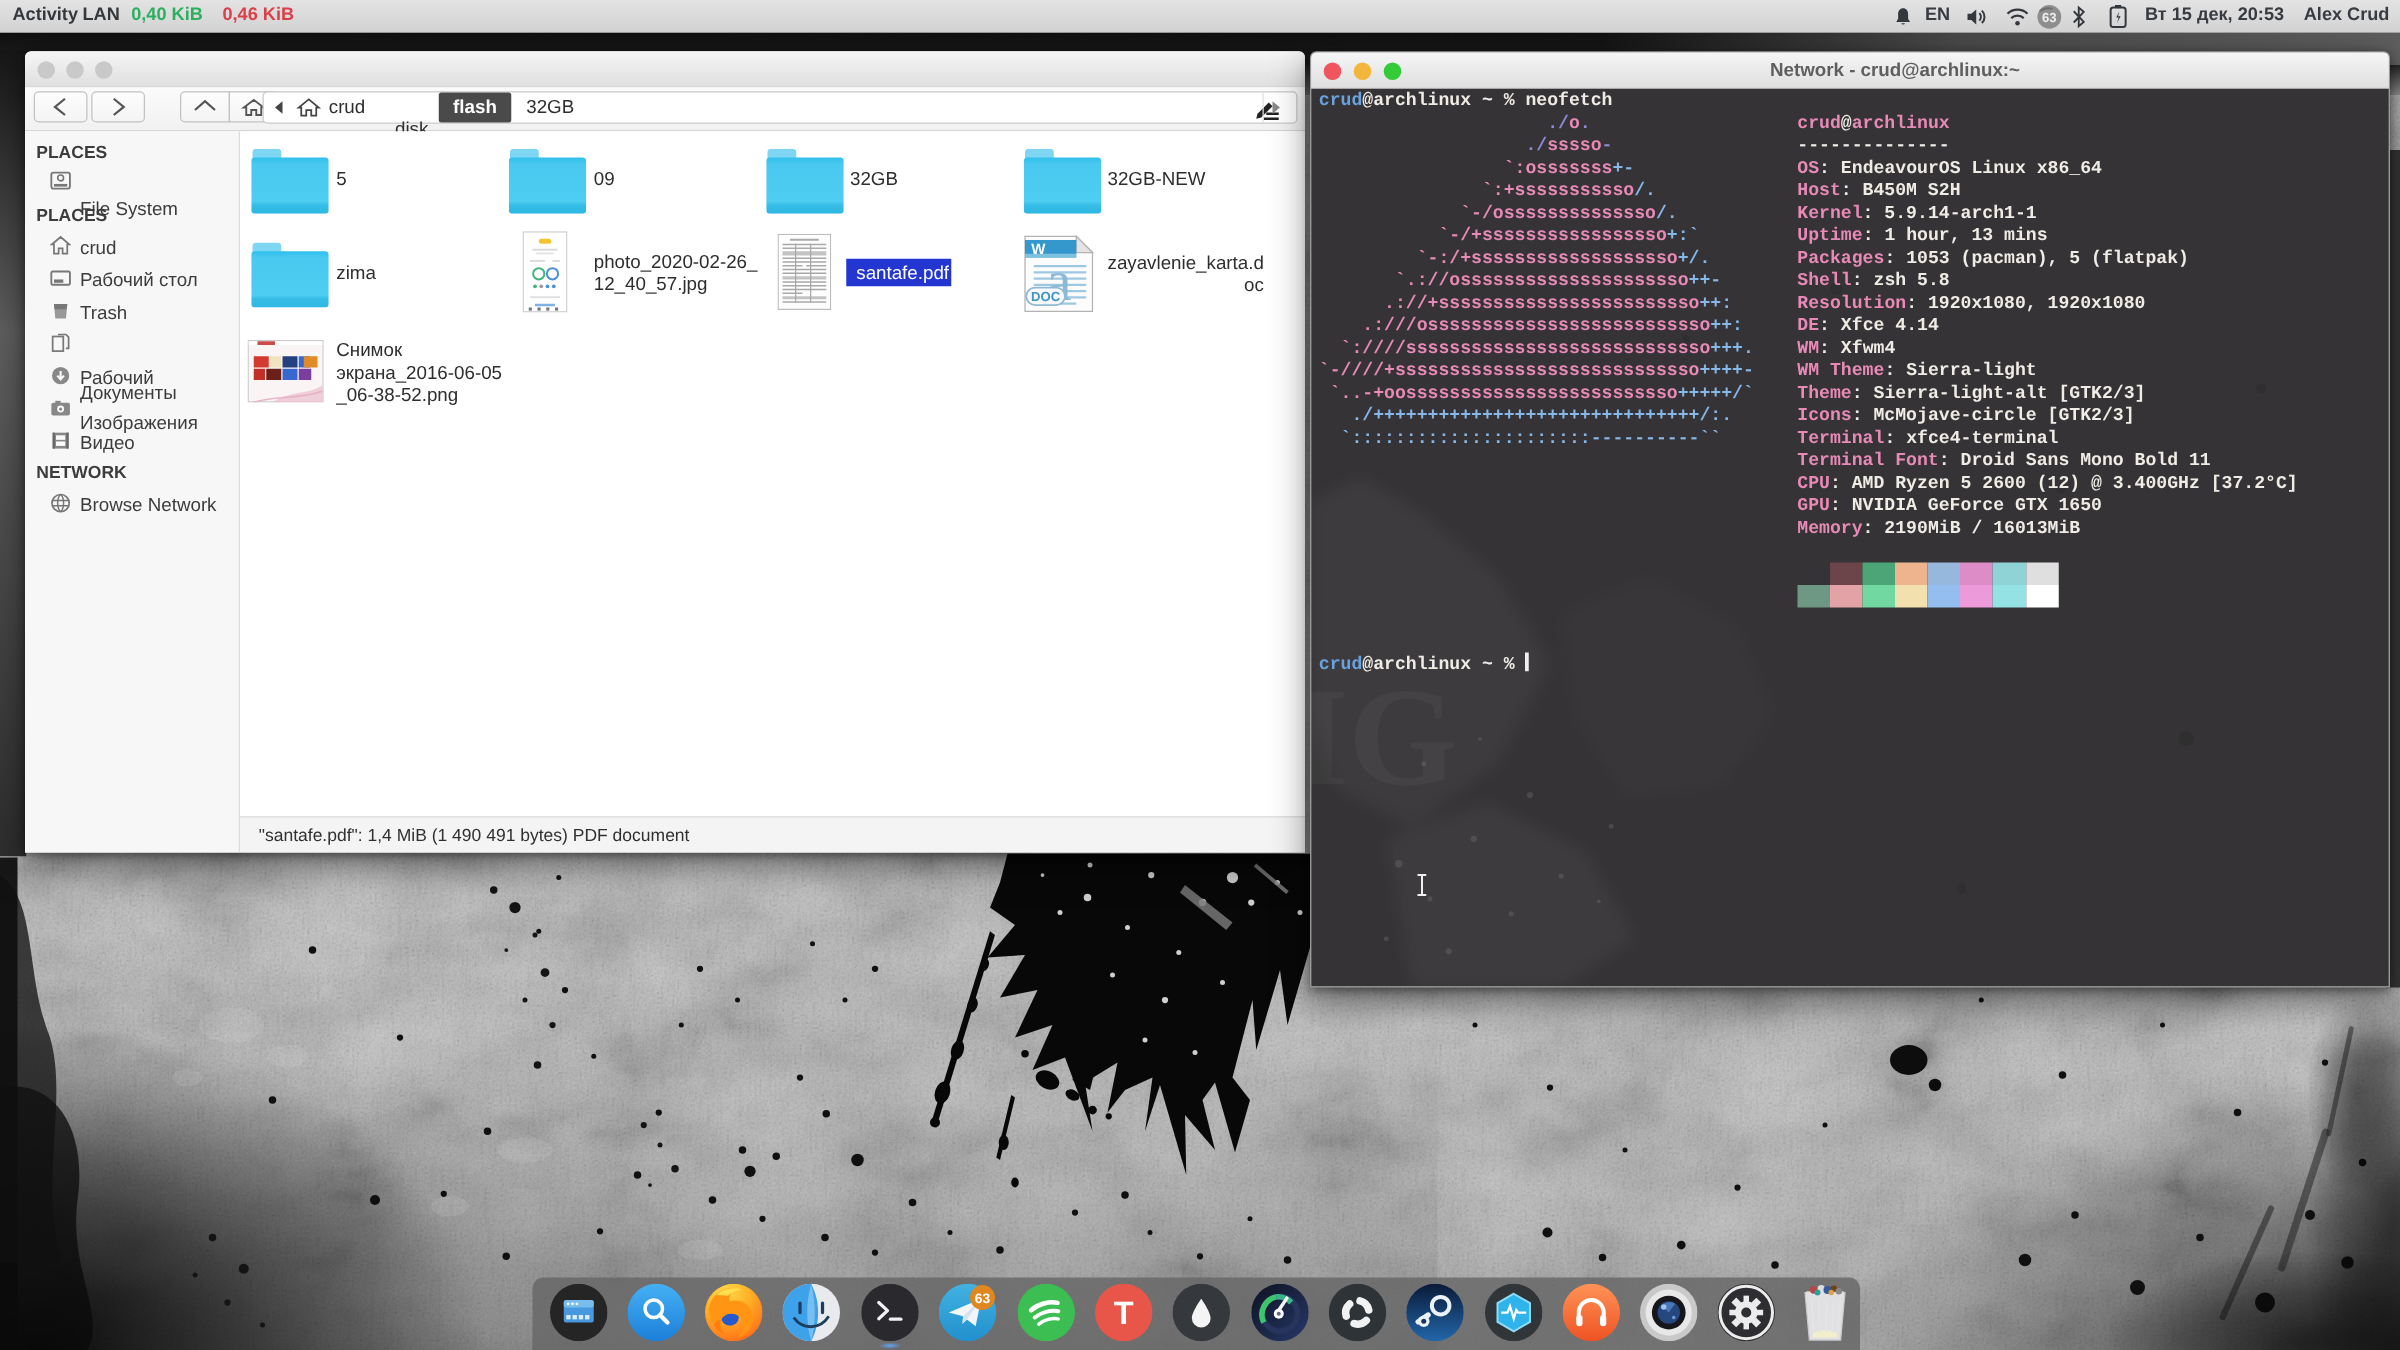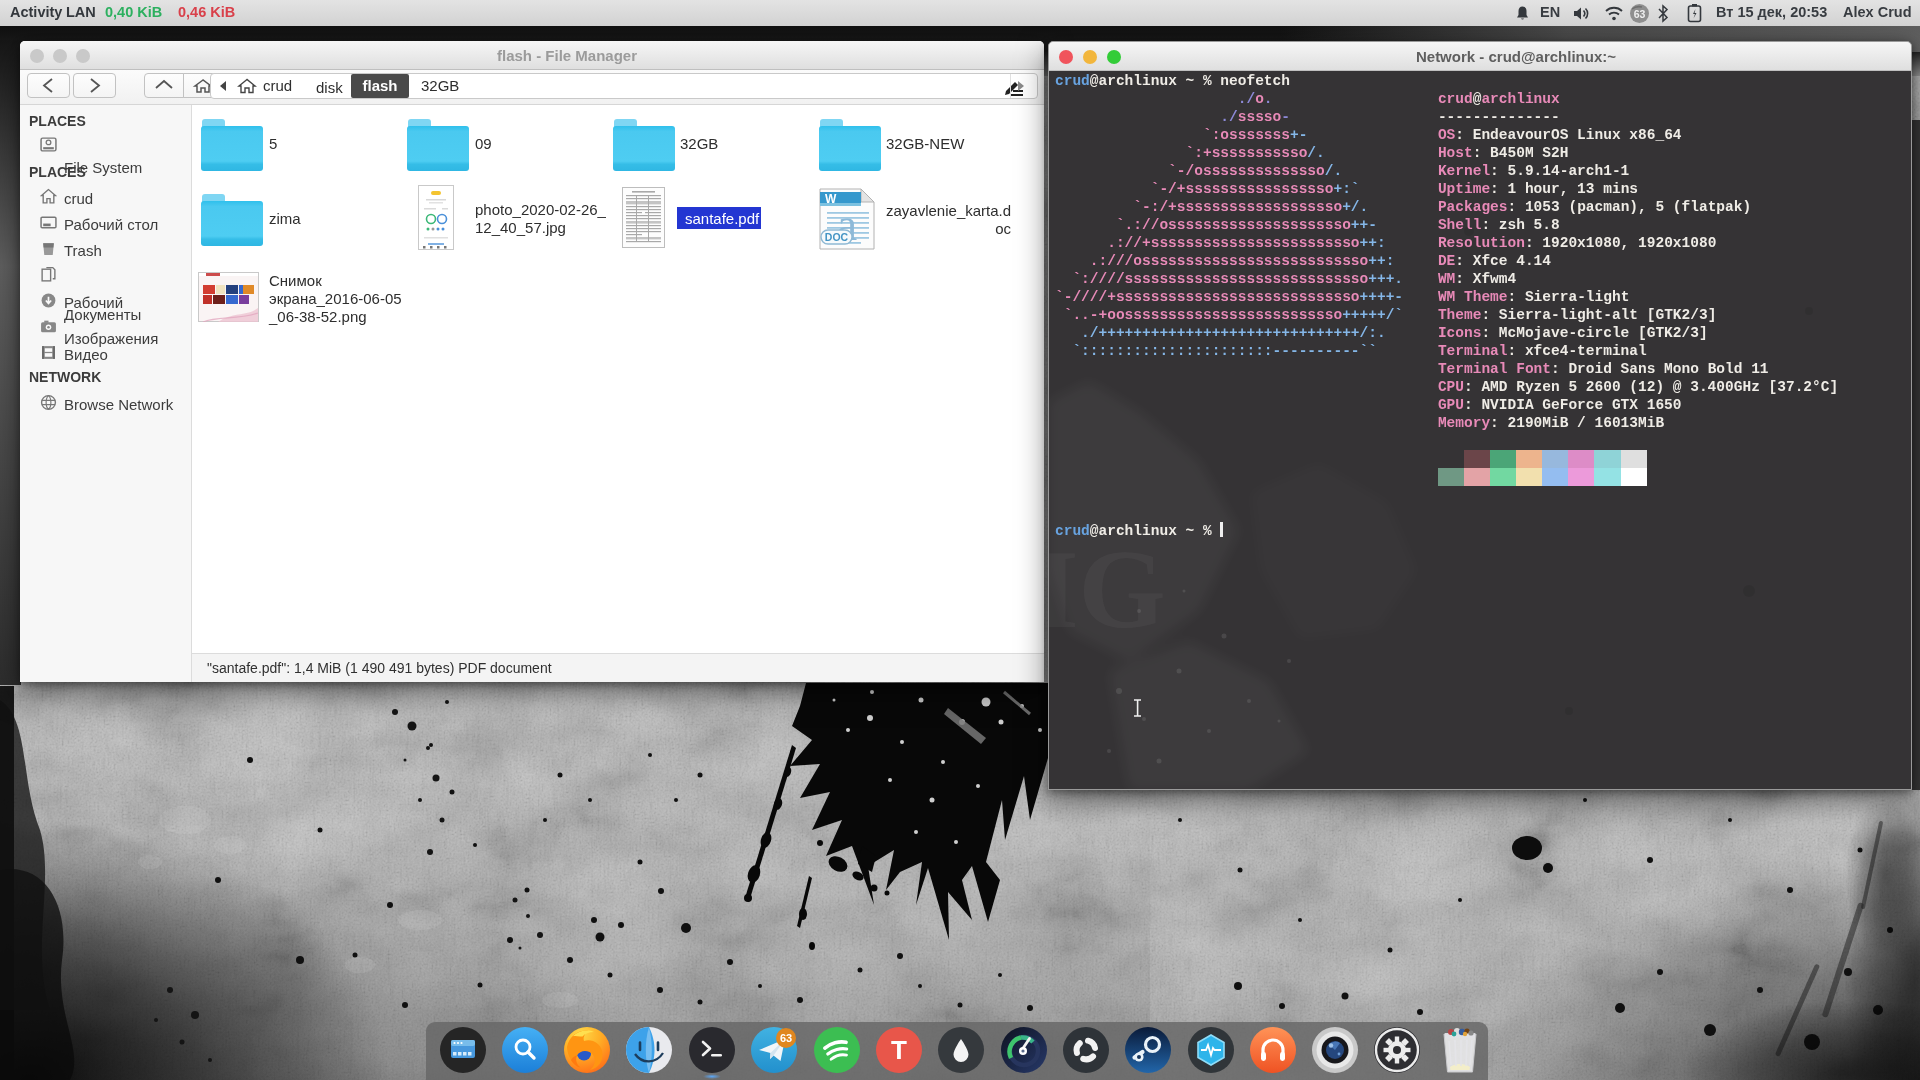--- a/index.html
+++ b/index.html
@@ -314,21 +314,20 @@
     </svg>
   <span class="t" style="left:1716px;">Вт 15 дек, 20:53</span>
   <span class="t" style="left:1843px;">Alex Crud</span>
 </div>
 
 <div id="fm" class="win">
   <div class="titlebar">
     <div class="tbtn" style="left:10px; background:#c9c9c9;"></div>
     <div class="tbtn" style="left:33px; background:#c9c9c9;"></div>
     <div class="tbtn" style="left:56px; background:#c9c9c9;"></div>
-    <div class="wtitle" style="left:90px; right:20px; color:#9b9b9b;">flash - File Manager</div>
   </div>
   <div id="fm-toolbar">
     <div class="navbtn" style="left:7px; width:43px;"><svg width="41" height="23">
           <path d="M24 5 L16 11.5 L24 18" stroke="#555" stroke-width="1.8" fill="none"></path>
         </svg></div>
     <div class="navbtn" style="left:53px; width:43px;"><svg width="41" height="23">
           <path d="M17 5 L25 11.5 L17 18" stroke="#555" stroke-width="1.8" fill="none"></path>
         </svg></div>
     <div class="navbtn" style="left:124px; width:40px; border-radius:4px 0 0 4px;"><svg width="38" height="23">
           <path d="M11 14 L19 7 L27 14" stroke="#555" stroke-width="1.8" fill="none"></path>
@@ -338,21 +337,21 @@
         </svg></div>
     <div style="position:absolute; left:190px; top:3px; width:828px; height:26px; background:#fff; border:1px solid #c9c9c9; border-radius:4px;">
       <svg width="826" height="24" style="position:absolute;left:0;top:0;">
         <path d="M15 7 L15 17 L9 12 Z" fill="#444"></path>
         <path d="M36 5.5 L28 12 L30 12 L30 18.5 L34 18.5 L34 14 L38 14 L38 18.5 L42 18.5 L42 12 L44 12 Z" fill="none" stroke="#444" stroke-width="1.4"></path>
         <path d="M795 17 L804 8 L807 11 L798 20 L794 21 Z" fill="#222"></path>
         <rect x="802" y="16" width="10" height="2" fill="#222"></rect>
         <rect x="800" y="20" width="12" height="2" fill="#222"></rect>
       </svg>
       <span style="position:absolute; left:52px; top:3px; font-size:15px; color:#2e2e2e;">crud</span>
-      <span style="position:absolute; left:105px; top:5px; font-size:15px; color:#2e2e2e;">disk</span>
+      <span style="position:absolute; left:105px; top:21px; font-size:15px; color:#2e2e2e;">disk</span>
       <div style="position:absolute; left:140px; top:0; width:58px; height:24px; background:#4a4a4a; border-radius:2px; color:#fff; font-weight:bold; font-size:15px; text-align:center; line-height:24px;">flash</div>
       <span style="position:absolute; left:210px; top:3px; font-size:15px; color:#2e2e2e;">32GB</span>
       <div style="position:absolute; right:26px; top:0; width:1px; height:24px; background:#e0e0e0;"></div>
       <svg width="20" height="24" style="position:absolute; right:6px; top:0;">
           <path d="M7 7 L13 12 L7 17 Z" fill="#8a8a8a"></path>
         </svg>
     </div>
   </div>
   <div id="fm-side">
     <div class="shead" style="top:8px;">PLACES</div>

